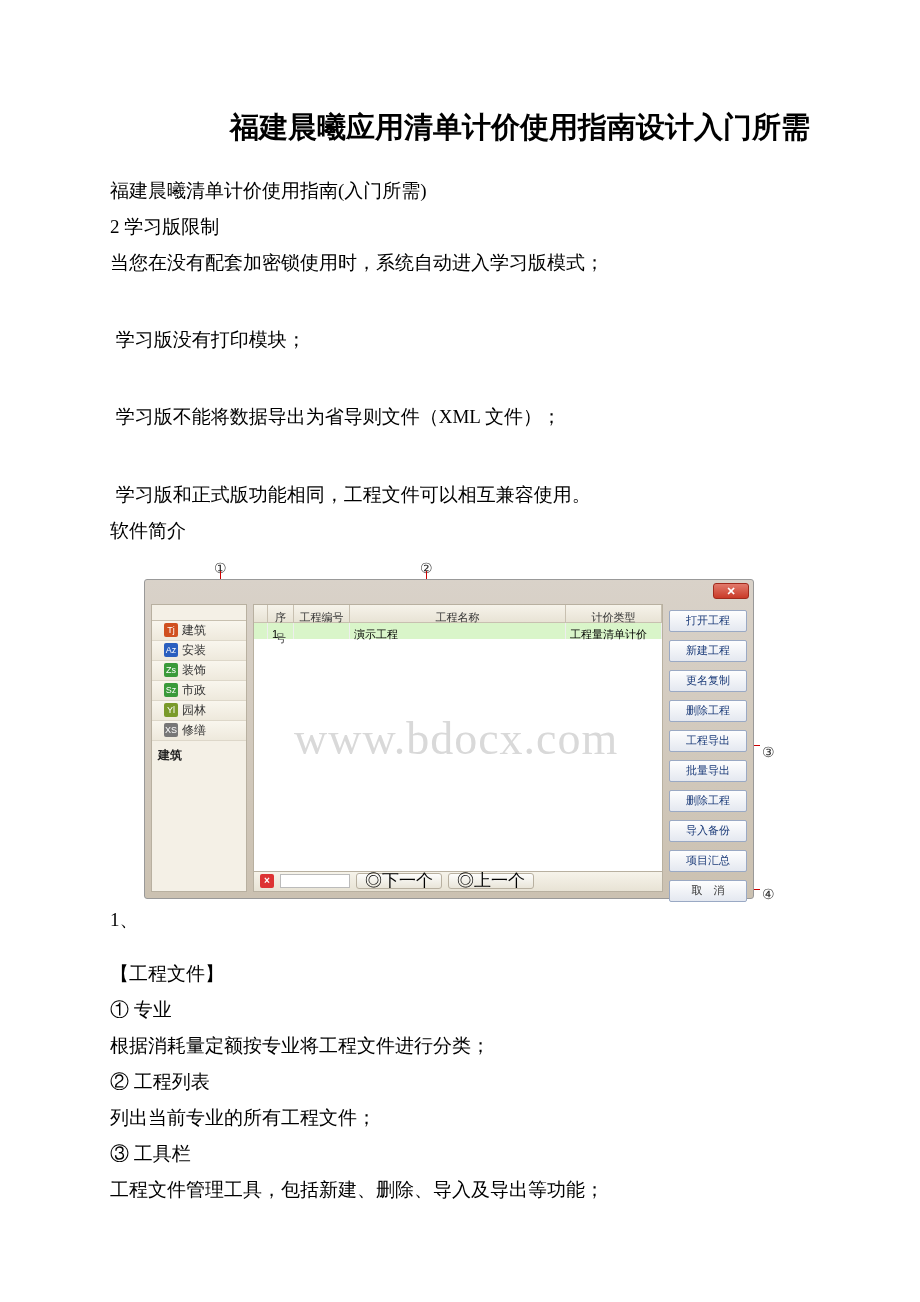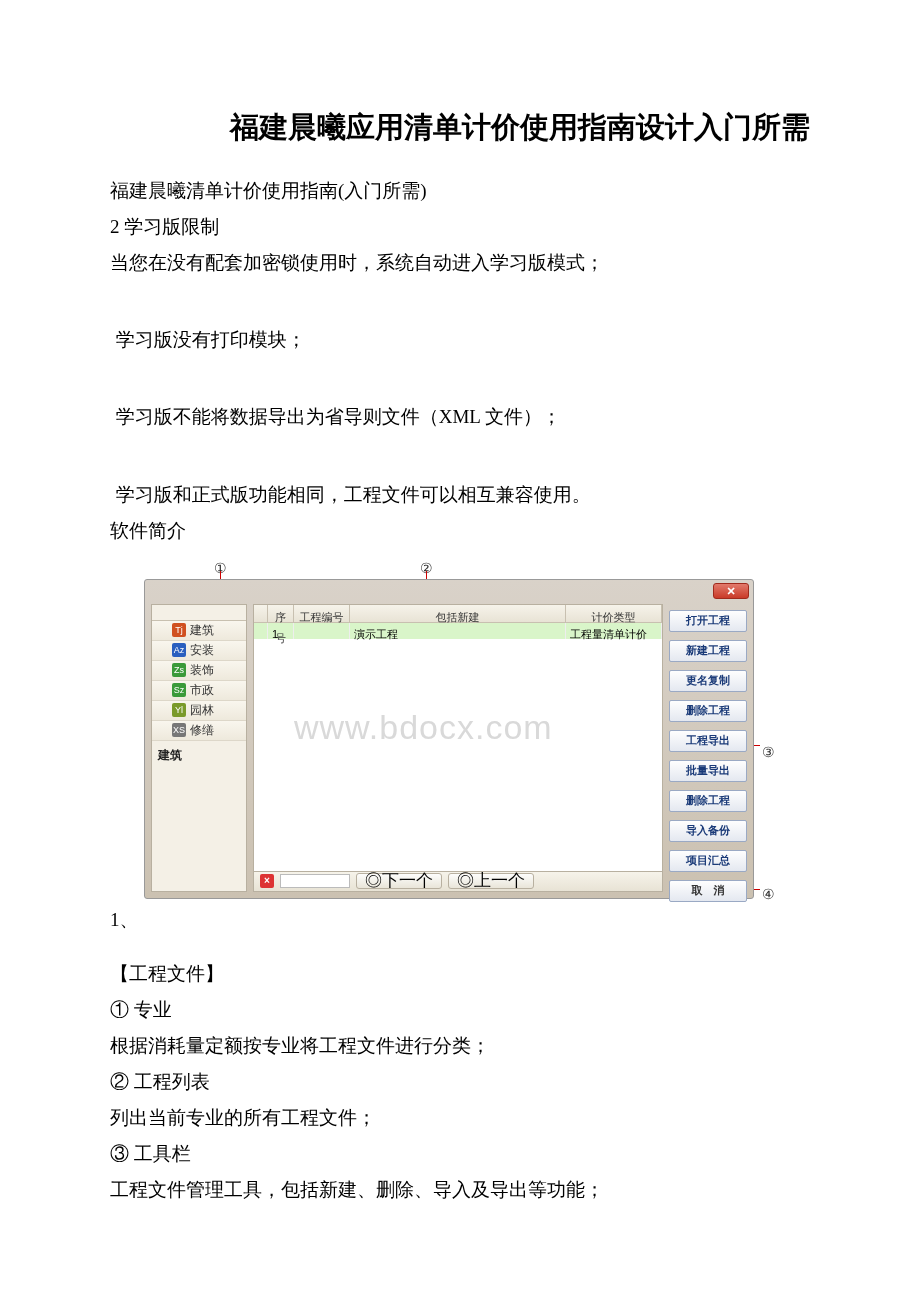--- a/index.html
+++ b/index.html
@@ -77,21 +77,21 @@
     width: 96px;
     background: #f4f0e6;
     border: 1px solid #b8b0a0;
   }
   .side-head { height: 16px; border-bottom: 1px solid #c8c0b0; }
   .side-item {
     display: flex;
     align-items: center;
     gap: 4px;
     height: 20px;
-    padding: 0 20px;
+    padding: 0 12px;
     border-bottom: 1px solid #ddd7c9;
     background: linear-gradient(#f9f6ee, #eee9dc);
     font-size: 12px;
     color: #333;
   }
   .side-icon {
     width: 14px; height: 14px;
     border-radius: 2px;
     color: #fff;
     font-size: 9px;
@@ -134,23 +134,23 @@
   .grid-row {
     display: flex;
     height: 16px;
     font-size: 11px;
     background: #d9f5c9;
   }
   .grid-row > div { border-right: 1px solid #eee; padding: 1px 4px; }
   .watermark {
     position: absolute;
     left: 40px; top: 90px;
-    font-size: 34px;
+    font-size: 46px;
     color: #d9d9d9;
-    font-family: Liberation Sans, sans-serif;
+    font-family: Liberation Serif, serif;
     letter-spacing: 1px;
     pointer-events: none;
   }
   .grid-foot {
     height: 20px;
     border: 1px solid #b8b0a0;
     border-top: none;
     background: linear-gradient(#f6f3ea,#e8e3d5);
     display: flex;
     align-items: center;
@@ -187,21 +187,20 @@
   .rbtn {
     height: 22px;
     background: linear-gradient(#fefefe,#e4e8f0);
     border: 1px solid #9aa9c4;
     border-radius: 2px;
     font-size: 11px;
     color: #1a3a78;
     display: flex;
     align-items: center;
     justify-content: center;
-    font-weight: bold;
   }
   .rbtn.cancel { color: #333; }
   .embed-caption {
     font-size: 19px;
   }
 </style>
 </head>
 <body>
 
 <h1 class="title">福建晨曦应用清单计价使用指南设计入门所需</h1>
@@ -258,21 +257,21 @@
           </div>
           <div class="side-sel">建筑</div>
         </div>
 
         <div class="main">
           <div class="grid">
             <div class="grid-head">
               <div class="gh-idx"></div>
               <div class="gh-seq">序号</div>
               <div class="gh-code">工程编号</div>
-              <div class="gh-name">包括新建</div>
+              <div class="gh-name">工程名称</div>
               <div class="gh-type">计价类型</div>
             </div>
             <div class="grid-row">
               <div class="gh-idx"></div>
               <div class="gh-seq">1</div>
               <div class="gh-code"></div>
               <div class="gh-name">演示工程</div>
               <div class="gh-type">工程量清单计价</div>
             </div>
             <div class="watermark">www.bdocx.com</div>

